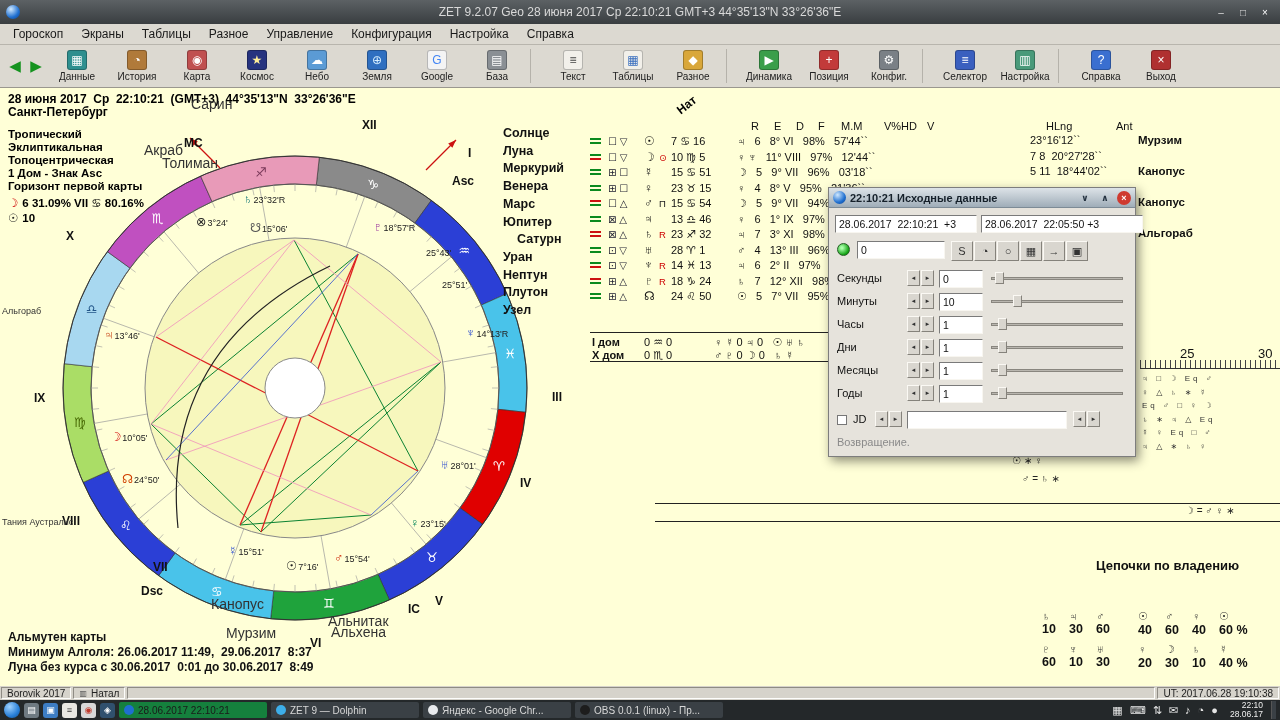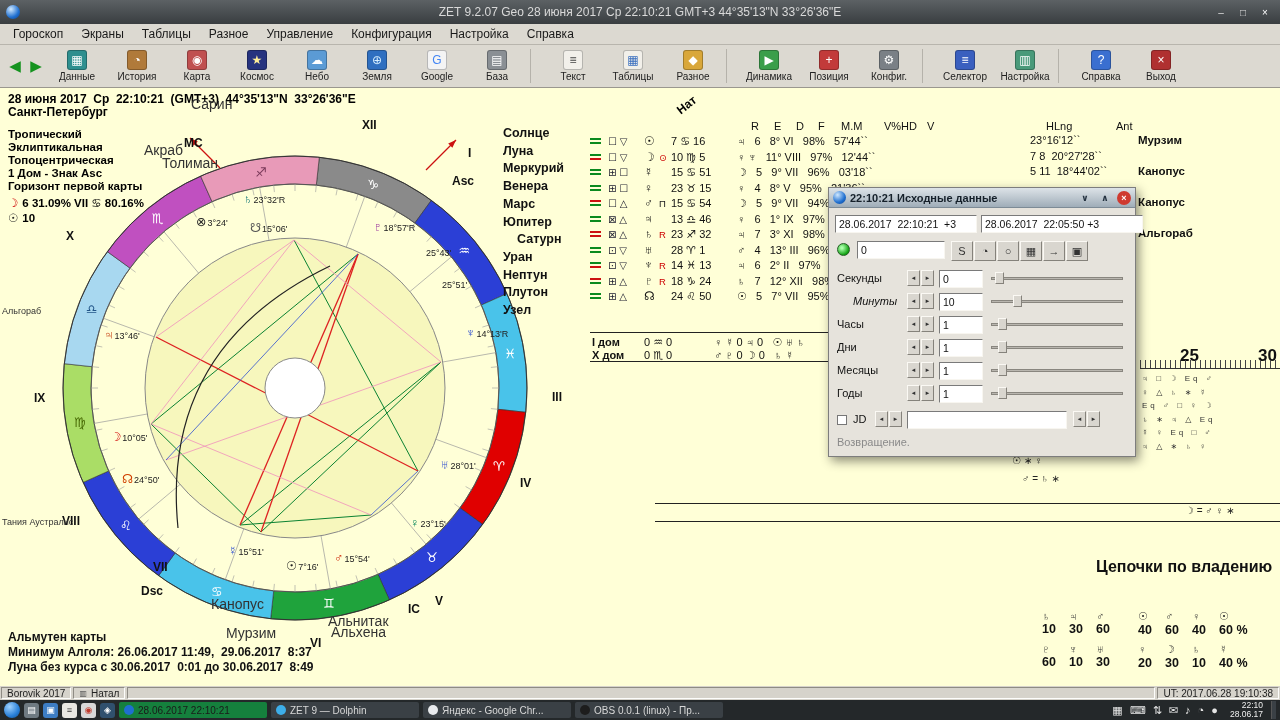--- a/index.html
+++ b/index.html
@@ -97,25 +97,25 @@
   .spin { position:absolute; width:13px; height:16px; background:#d9d6cf;
     border:1px solid; border-color:#fbf9f4 #85827b #85827b #fbf9f4;
     display:flex; align-items:center; justify-content:center; font-size:6px; color:#333; }
   .sl-track { position:absolute; height:3px; background:#b9b6af; border:1px solid #89867f; }
   .sl-thumb { position:absolute; width:9px; height:12px; background:#d9d6cf;
     border:1px solid; border-color:#fbf9f4 #85827b #85827b #fbf9f4; }
   .dlg-check { position:absolute; width:10px; height:10px; background:#fff; border:1px solid #777; }
   .dlg-footer { position:absolute; color:#8a8a8a; font-size:11px; }
 
   
-  .chains-title { position:absolute; font-weight:bold; font-size:16px; color:#111; }
+  .chains-title { position:absolute; font-weight:bold; font-size:13px; color:#111; }
   .chain-g { position:absolute; white-space:nowrap; }
   .chain-g .cg { display:inline-block; width:27px; font-size:11px; color:#333; text-align:left; }
   .chain-g .cv { display:inline-block; width:27px; font-size:12.5px; font-weight:bold; color:#111; }
-  .ruler-num { position:absolute; font-weight:bold; font-size:17px; color:#111; }
+  .ruler-num { position:absolute; font-weight:normal; font-size:13px; color:#111; }
   .ruler-ticks { position:absolute; left:1140px; top:272px; width:140px; height:9px;
     border-bottom:1px solid #333;
     background:repeating-linear-gradient(90deg,#444 0 1px,transparent 1px 5px); }
   .ruler-row { position:absolute; font-size:8px; letter-spacing:3px; color:#333; white-space:pre; }
   .almuten-line { position:absolute; font-weight:bold; font-size:12px; color:#111; white-space:pre; }
 
   
   .statusbar { position:absolute; left:0; top:686px; width:1280px; height:14px;
     background:#d6d3cb; display:flex; font-size:10px; color:#222; }
   .sb-panel { border:1px solid; border-color:#8e8b84 #fdfdfb #fdfdfb #8e8b84;
@@ -478,21 +478,21 @@
         <div class="dlg-btn2" style="left: 168px; top: 33px; position: absolute;">○</div>
         <div class="dlg-btn2" style="left: 191px; top: 33px; position: absolute;">▦</div>
         <div class="dlg-btn2" style="left: 214px; top: 33px; position: absolute;">→</div>
         <div class="dlg-btn2" style="left: 237px; top: 33px; position: absolute;">▣</div>
         <div class="sp-label" style="left: 8px; top: 64px; position: absolute;">Секунды</div>
         <div class="spin" style="left: 78px; top: 62px; position: absolute;">◄</div>
         <div class="spin" style="left: 92px; top: 62px; position: absolute;">►</div>
         <div class="dlg-field" style="left: 110px; top: 62px; position: absolute; width: 44px;">0</div>
         <div class="sl-track" style="left: 162px; top: 69px; position: absolute; width: 132px;"></div>
         <div class="sl-thumb" style="left: 166px; top: 64px; position: absolute;"></div>
-        <div class="sp-label" style="left: 24px; top: 87px; position: absolute; font-style: italic;">Минуты</div>
+        <div class="sp-label" style="left: 8px; top: 87px; position: absolute;">Минуты</div>
         <div class="spin" style="left: 78px; top: 85px; position: absolute;">◄</div>
         <div class="spin" style="left: 92px; top: 85px; position: absolute;">►</div>
         <div class="dlg-field" style="left: 110px; top: 85px; position: absolute; width: 44px;">10</div>
         <div class="sl-track" style="left: 162px; top: 92px; position: absolute; width: 132px;"></div>
         <div class="sl-thumb" style="left: 184px; top: 87px; position: absolute;"></div>
         <div class="sp-label" style="left: 8px; top: 110px; position: absolute;">Часы</div>
         <div class="spin" style="left: 78px; top: 108px; position: absolute;">◄</div>
         <div class="spin" style="left: 92px; top: 108px; position: absolute;">►</div>
         <div class="dlg-field" style="left: 110px; top: 108px; position: absolute; width: 44px;">1</div>
         <div class="sl-track" style="left: 162px; top: 115px; position: absolute; width: 132px;"></div>

